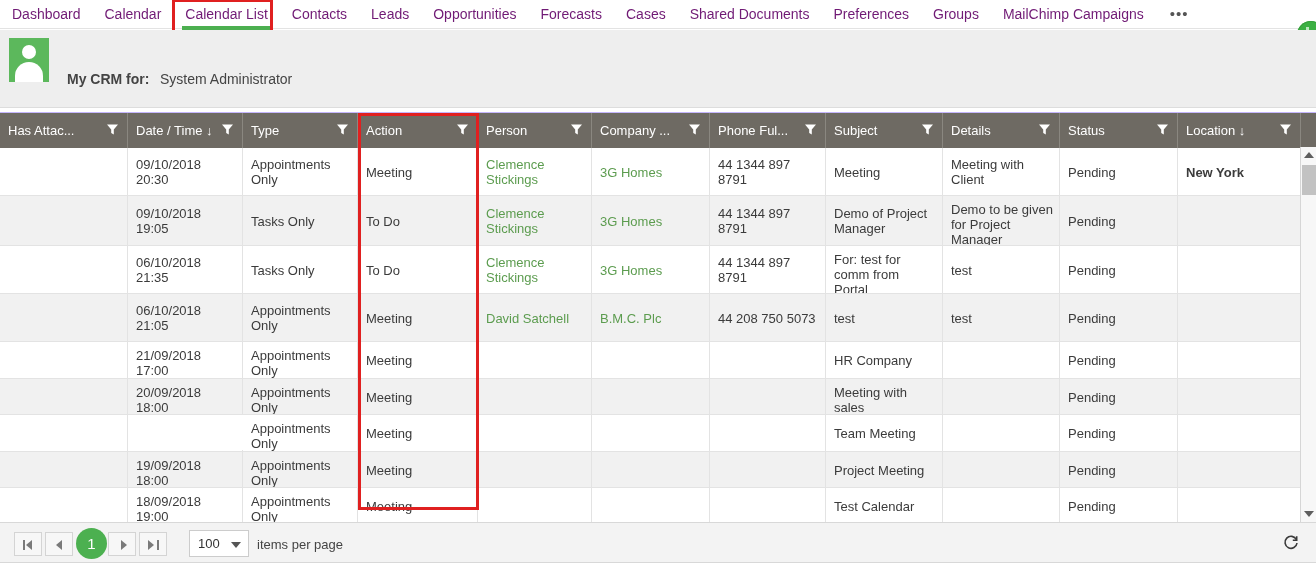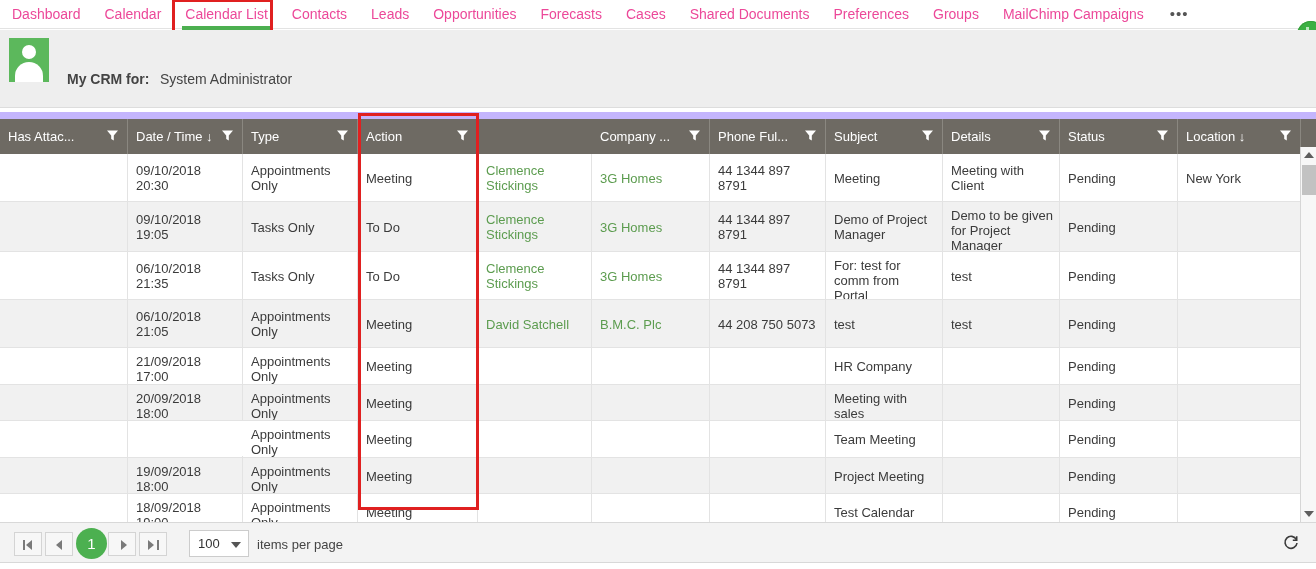--- a/index.html
+++ b/index.html
@@ -19,21 +19,21 @@
     position:absolute; left:0; top:0; width:1316px; height:29px;
     background:#ffffff;
     border-bottom:1px solid #e3e3e3;
     white-space:nowrap;
   }
   .navitem {
     display:inline-block;
     height:28px; line-height:28px;
     padding:0 12px;
     font-size:14px;
-    color:#ec4899;
+    color:#701a75;
     vertical-align:top;
     position:relative;
     cursor:pointer;
   }
   .navitem.active { }
   .navitem.active .underline {
     position:absolute; left:9px; right:9px; bottom:-2px; height:4px;
     background:#4caf50;
   }
   .navitem.dots { font-size:15px; letter-spacing:1px; color:#555; padding:0 14px;}
@@ -82,21 +82,21 @@
   }
   #crm-user {
     position:absolute; left:160px; top:41px;
     font-size:14px; color:#444;
   }
 
   
   #grid {
     position:absolute; left:0; top:112px; width:1316px; height:410px;
     background:#ffffff;
-    border-top:7px solid #c4b5fd;
+    border-top:1px solid #c4b5fd;
     overflow:hidden;
   }
   #headrow {
     position:absolute; left:0; top:0; height:35px; width:1316px;
     background:#6e6a63;
   }
   .hcell {
     position:absolute; top:0; height:35px;
     border-right:1px solid #8a8780;
     color:#ffffff;
@@ -262,20 +262,28 @@
         </span>
       </div>
       <div class="hcell" style="left: 358px; width: 120px;">
         <span class="htext">Action</span>
         <span class="filt">
           <svg width="13" height="13" viewBox="0 0 13 13">
             <path d="M1 1.5 H12 L7.8 6.4 V11.5 L5.2 10 V6.4 Z" fill="#ffffff"></path>
           </svg>
         </span>
       </div>
+      <div class="hcell" style="left: 478px; width: 114px;">
+        <span class="htext">Person</span>
+        <span class="filt">
+          <svg width="13" height="13" viewBox="0 0 13 13">
+            <path d="M1 1.5 H12 L7.8 6.4 V11.5 L5.2 10 V6.4 Z" fill="#ffffff"></path>
+          </svg>
+        </span>
+      </div>
       <div class="hcell" style="left: 592px; width: 118px;">
         <span class="htext">Company ...</span>
         <span class="filt">
           <svg width="13" height="13" viewBox="0 0 13 13">
             <path d="M1 1.5 H12 L7.8 6.4 V11.5 L5.2 10 V6.4 Z" fill="#ffffff"></path>
           </svg>
         </span>
       </div>
       <div class="hcell" style="left: 710px; width: 116px;">
         <span class="htext">Phone Ful...</span>
@@ -343,21 +351,21 @@
         </div>
         <div class="cell" style="left: 826px; width: 117px;">
           <span class="ctext" style="top: 17px;">Meeting</span>
         </div>
         <div class="cell" style="left: 943px; width: 117px;">
           <span class="ctext" style="top: 9px;">Meeting with Client</span>
         </div>
         <div class="cell" style="left: 1060px; width: 118px;">
           <span class="ctext" style="top: 17px;">Pending</span>
         </div>
-        <div class="cell" style="left: 1178px; width: 123px;">
+        <div class="cell" style="left: 1178px; width: 123px; font-weight: bold;">
           <span class="ctext" style="top: 17px;">New York</span>
         </div>
         <div class="sep"></div>
       </div>
       <div class="row alt" style="top: 48px; height: 50px;">
         <div class="cell" style="left: 0px; width: 128px;">
           <span class="ctext" style="top: 25px;"></span>
         </div>
         <div class="cell" style="left: 128px; width: 115px;">
           <span class="ctext" style="top: 10px;">09/10/2018 19:05</span>

